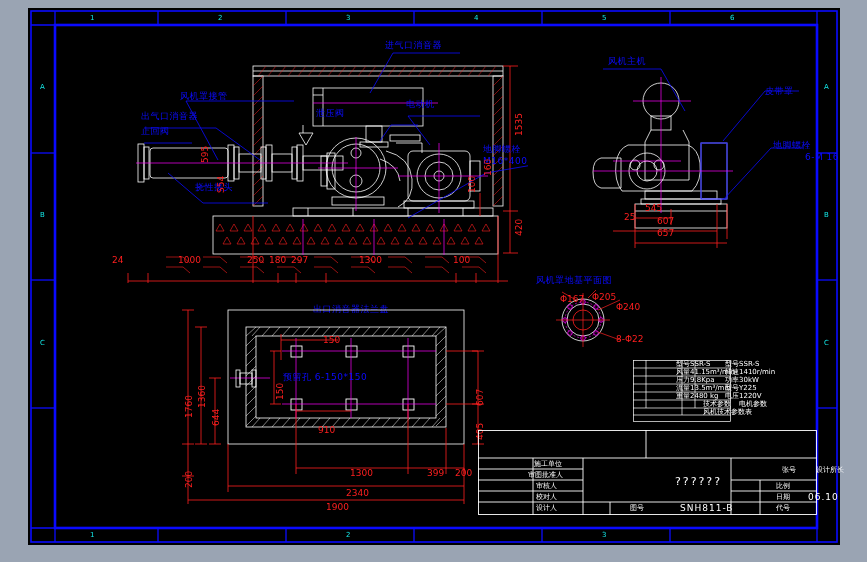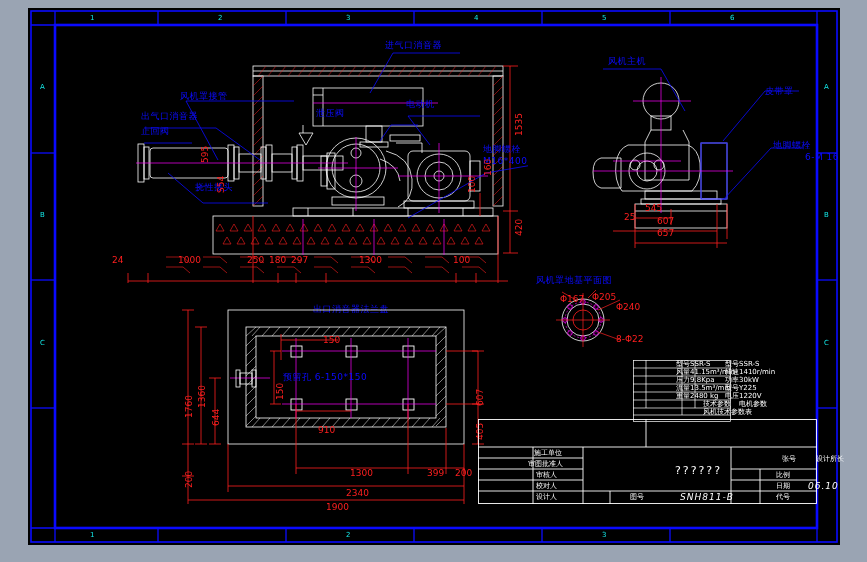--- a/index.html
+++ b/index.html
@@ -11,21 +11,21 @@
   svg{display:block;}
   .lbl{position:absolute;color:#0b0bff;font-family:"DejaVu Sans",sans-serif;font-size:9px;
        letter-spacing:.5px;white-space:nowrap;line-height:1;}
   .dim{position:absolute;color:#ff1f1f;font-family:"DejaVu Sans",sans-serif;font-size:9px;
        white-space:nowrap;line-height:1;}
   .dimv{position:absolute;color:#ff1f1f;font-size:9px;white-space:nowrap;line-height:1;
         transform-origin:0 0;transform:rotate(-90deg);}
   .zone{position:absolute;color:#13e8e8;font-size:7px;line-height:1;}
   .tbtxt{position:absolute;color:#fff;font-size:7px;line-height:1;white-space:nowrap;padding-left:42px;}
   .tbtxt.big{font-size:11px;letter-spacing:2px;}
-  .tbtxt.it{font-style:italic;font-size:9px;letter-spacing:1px;}
+  .tbtxt.it{font-size:9px;letter-spacing:1px;}
 </style>
 </head>
 <body>
 
 <div id="stage">
 
   <div id="sheet">
 
     <svg class="abs" style="left:0;top:0" width="812" height="537">
 
@@ -662,21 +662,21 @@
       <div class="tbtxt" style="left:1px;top:33px">重量</div>
       <div class="tbtxt" style="left:15px;top:33px">2480 kg</div>
       <div class="tbtxt" style="left:50px;top:33px">电压</div>
       <div class="tbtxt" style="left:64px;top:33px">1220V</div>
 
       <div class="tbtxt" style="left:28px;top:41px">技术参数</div>
       <div class="tbtxt" style="left:64px;top:41px">电机参数</div>
       <div class="tbtxt" style="left:28px;top:49px">风机技术参数表</div>
     </div>
 
-    <div class="abs" style="left:450px;top:411px;width:339px;height:85px">
+    <div class="abs" style="left:450px;top:422px;width:339px;height:85px">
       <svg class="abs" style="left:0;top:0" width="339" height="85">
         <g stroke="#ffffff" stroke-width="0.9" fill="none">
           <rect x="0.5" y="0.5" width="338" height="84"></rect>
 
           <line x1="0" y1="28" x2="339" y2="28"></line>
           <line x1="168" y1="0" x2="168" y2="28"></line>
 
           <line x1="55" y1="28" x2="55" y2="85"></line>
           <line x1="105" y1="28" x2="105" y2="85"></line>
 

